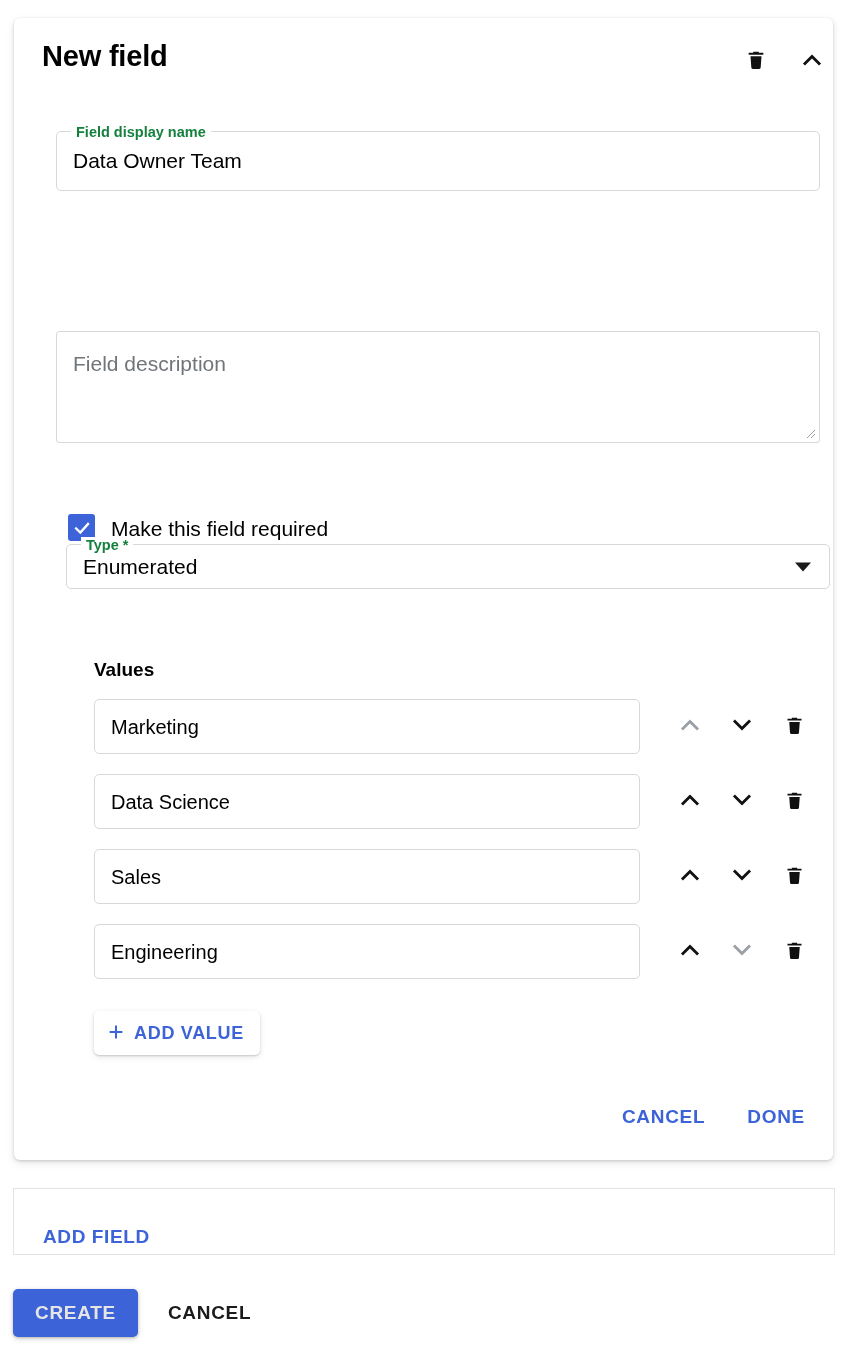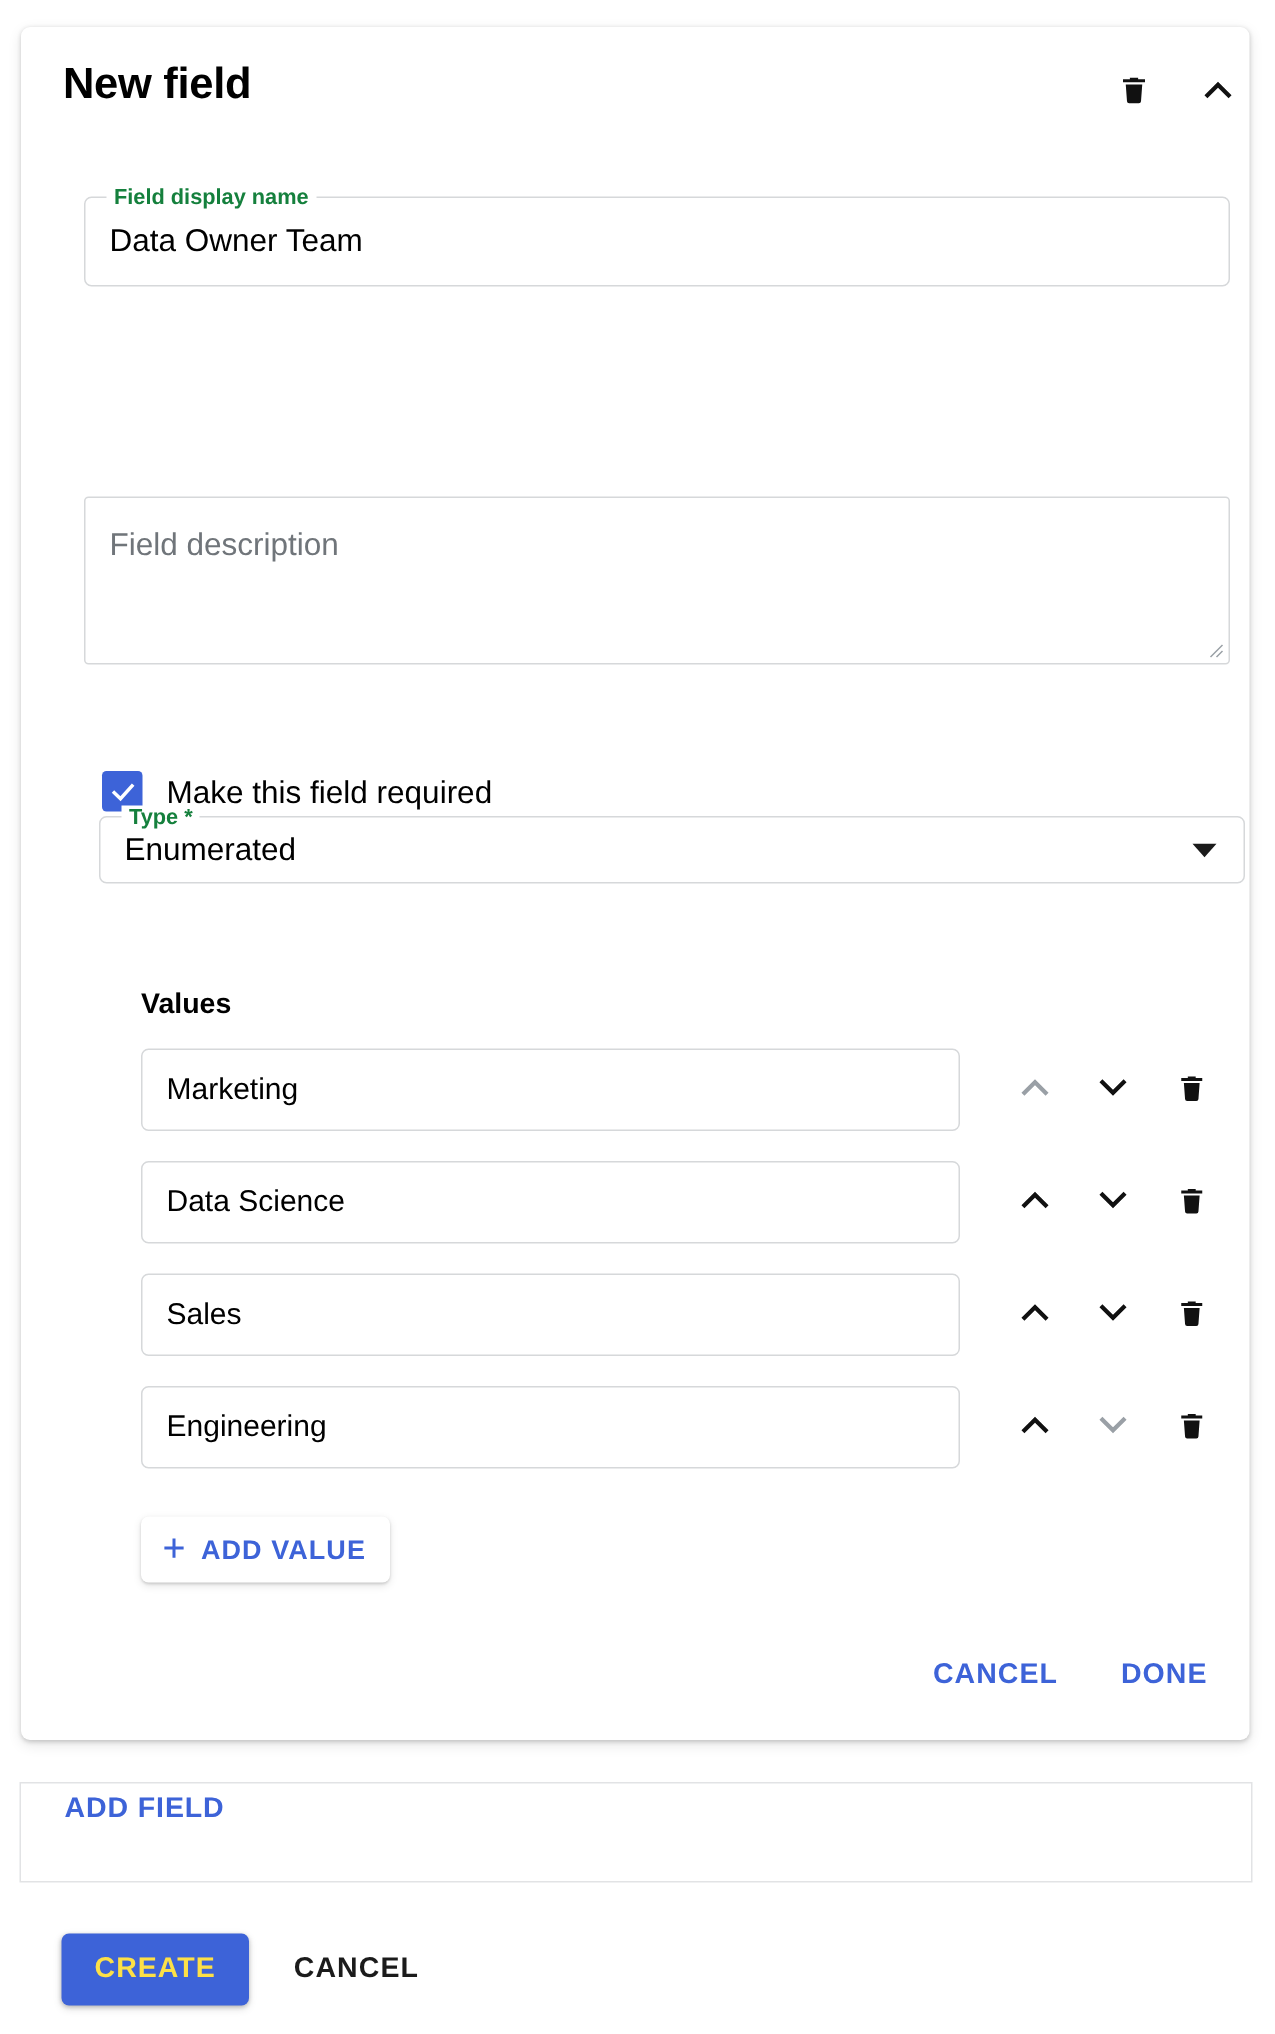--- a/index.html
+++ b/index.html
@@ -274,21 +274,21 @@
   #add-field-card {
     position: absolute;
     left: 13px;
     top: 1188px;
     width: 822px;
     height: 67px;
     box-sizing: border-box;
     border: 1px solid #e2e3e5;
     background: #ffffff;
     display: flex;
-    align-items: flex-start;
+    align-items: flex-end;
   }
   #add-field-btn {
     margin-left: 27px;
     background: none;
     border: none;
     font-family: inherit;
     font-size: 19px;
     font-weight: bold;
     letter-spacing: 0.6px;
     color: #3d63d8;
@@ -302,30 +302,29 @@
     left: 13px;
     top: 1289px;
     display: flex;
     align-items: center;
     gap: 22px;
   }
   #create-button {
     height: 48px;
     padding: 0 22px;
     background: #3d63d8;
-    color: #fde047;
+    color: #e5e5e5;
     border: none;
     border-radius: 5px;
     font-family: inherit;
     font-size: 19px;
     font-weight: bold;
     letter-spacing: 0.7px;
     cursor: pointer;
     box-shadow: 0 1px 3px rgba(0,0,0,0.22), 0 2px 6px rgba(0,0,0,0.12);
-    margin-left: 28px;
   }
   #bottom-cancel-button {
     background: none;
     border: none;
     font-family: inherit;
     font-size: 19px;
     font-weight: bold;
     letter-spacing: 0.7px;
     color: #1b1b1b;
     cursor: pointer;

